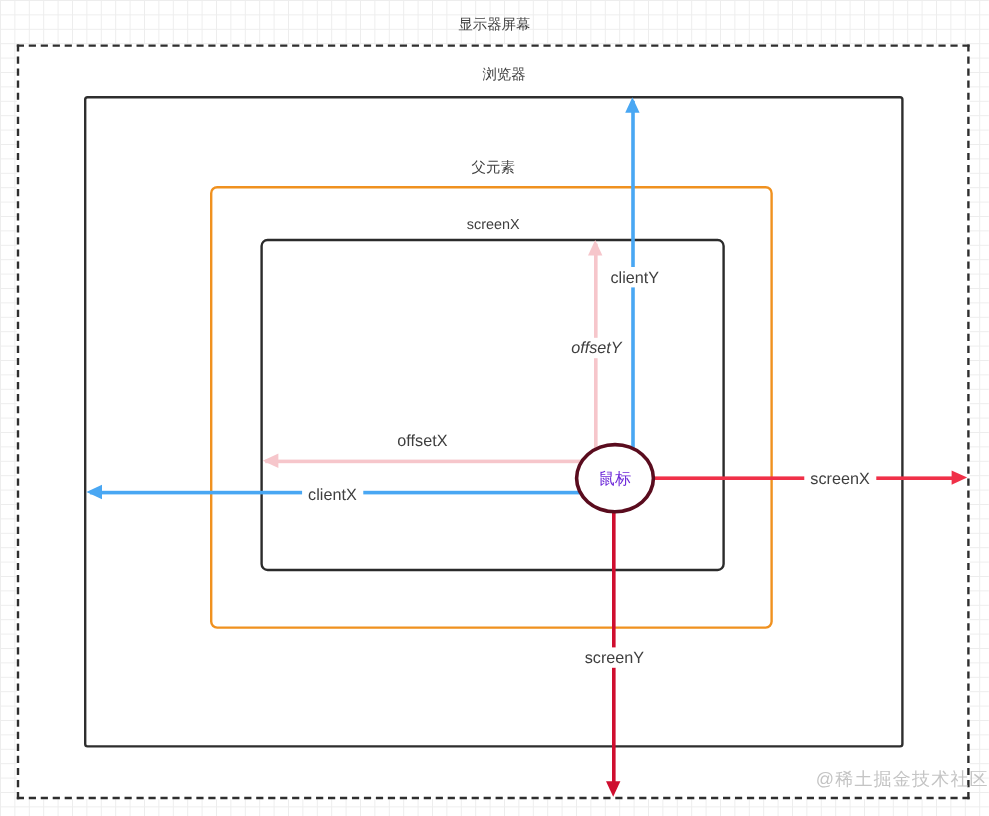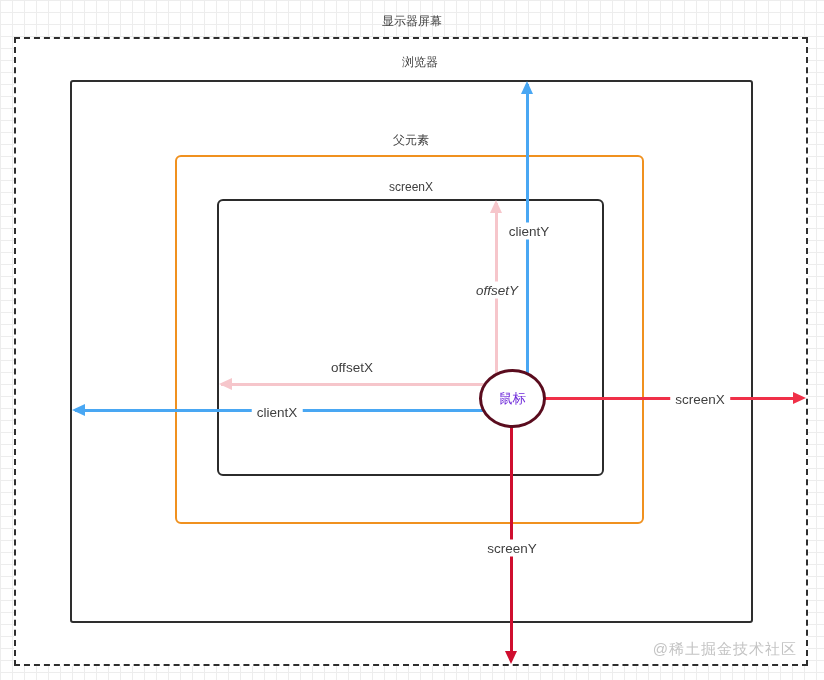--- a/index.html
+++ b/index.html
@@ -46,21 +46,21 @@
     position:absolute;z-index:3;
     left:479px;top:369px;width:67px;height:59px;
     box-sizing:border-box;
     border:3px solid #5a0c1e;border-radius:50%;
     background:#fff;
     display:flex;align-items:center;justify-content:center;
     color:#6d28d9;font-size:13.5px;
   }
   .watermark{
     position:absolute;z-index:4;
-    right:27px;top:640px;
+    right:0;top:640px;
     color:#c4c4c4;font-size:15px;letter-spacing:1px;
   }
   
   .l-clienty{left:526px;top:84px;width:3px;height:292px;background:#49a7f3;}
   .l-offsety{left:495px;top:203px;width:3px;height:173px;background:#f6c6cb;}
   .l-offsetx{left:221px;top:383px;width:264px;height:3px;background:#f6c6cb;}
   .l-clientx{left:75px;top:409px;width:410px;height:3px;background:#49a7f3;}
   .l-screenx{left:545px;top:397px;width:253px;height:3px;background:#f03048;}
   .l-screeny{left:510px;top:423px;width:3px;height:232px;background:#cf0e2f;}
   

